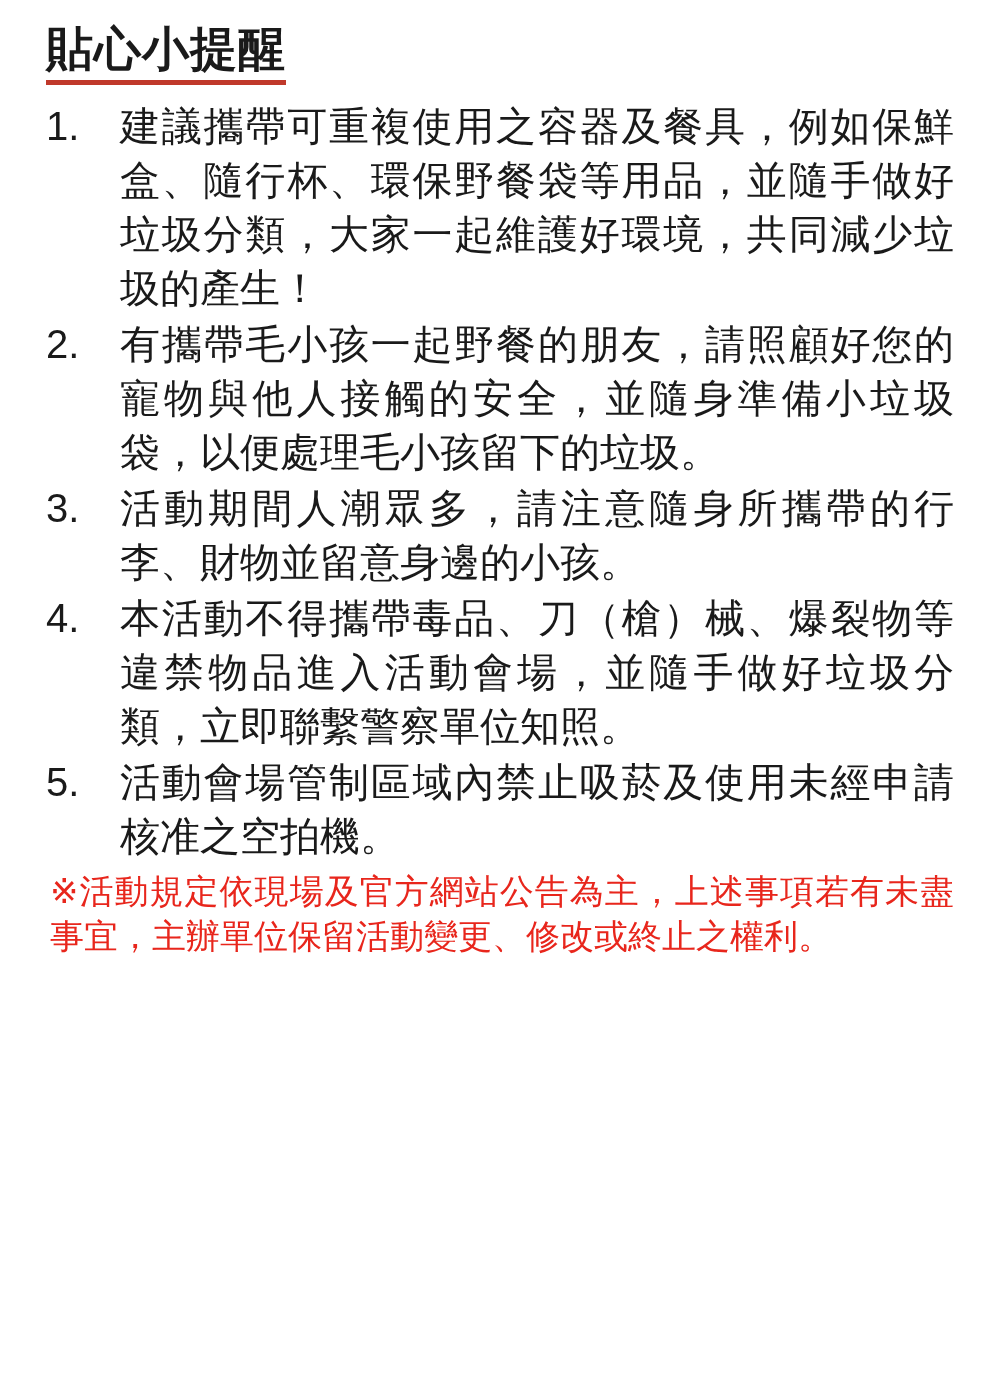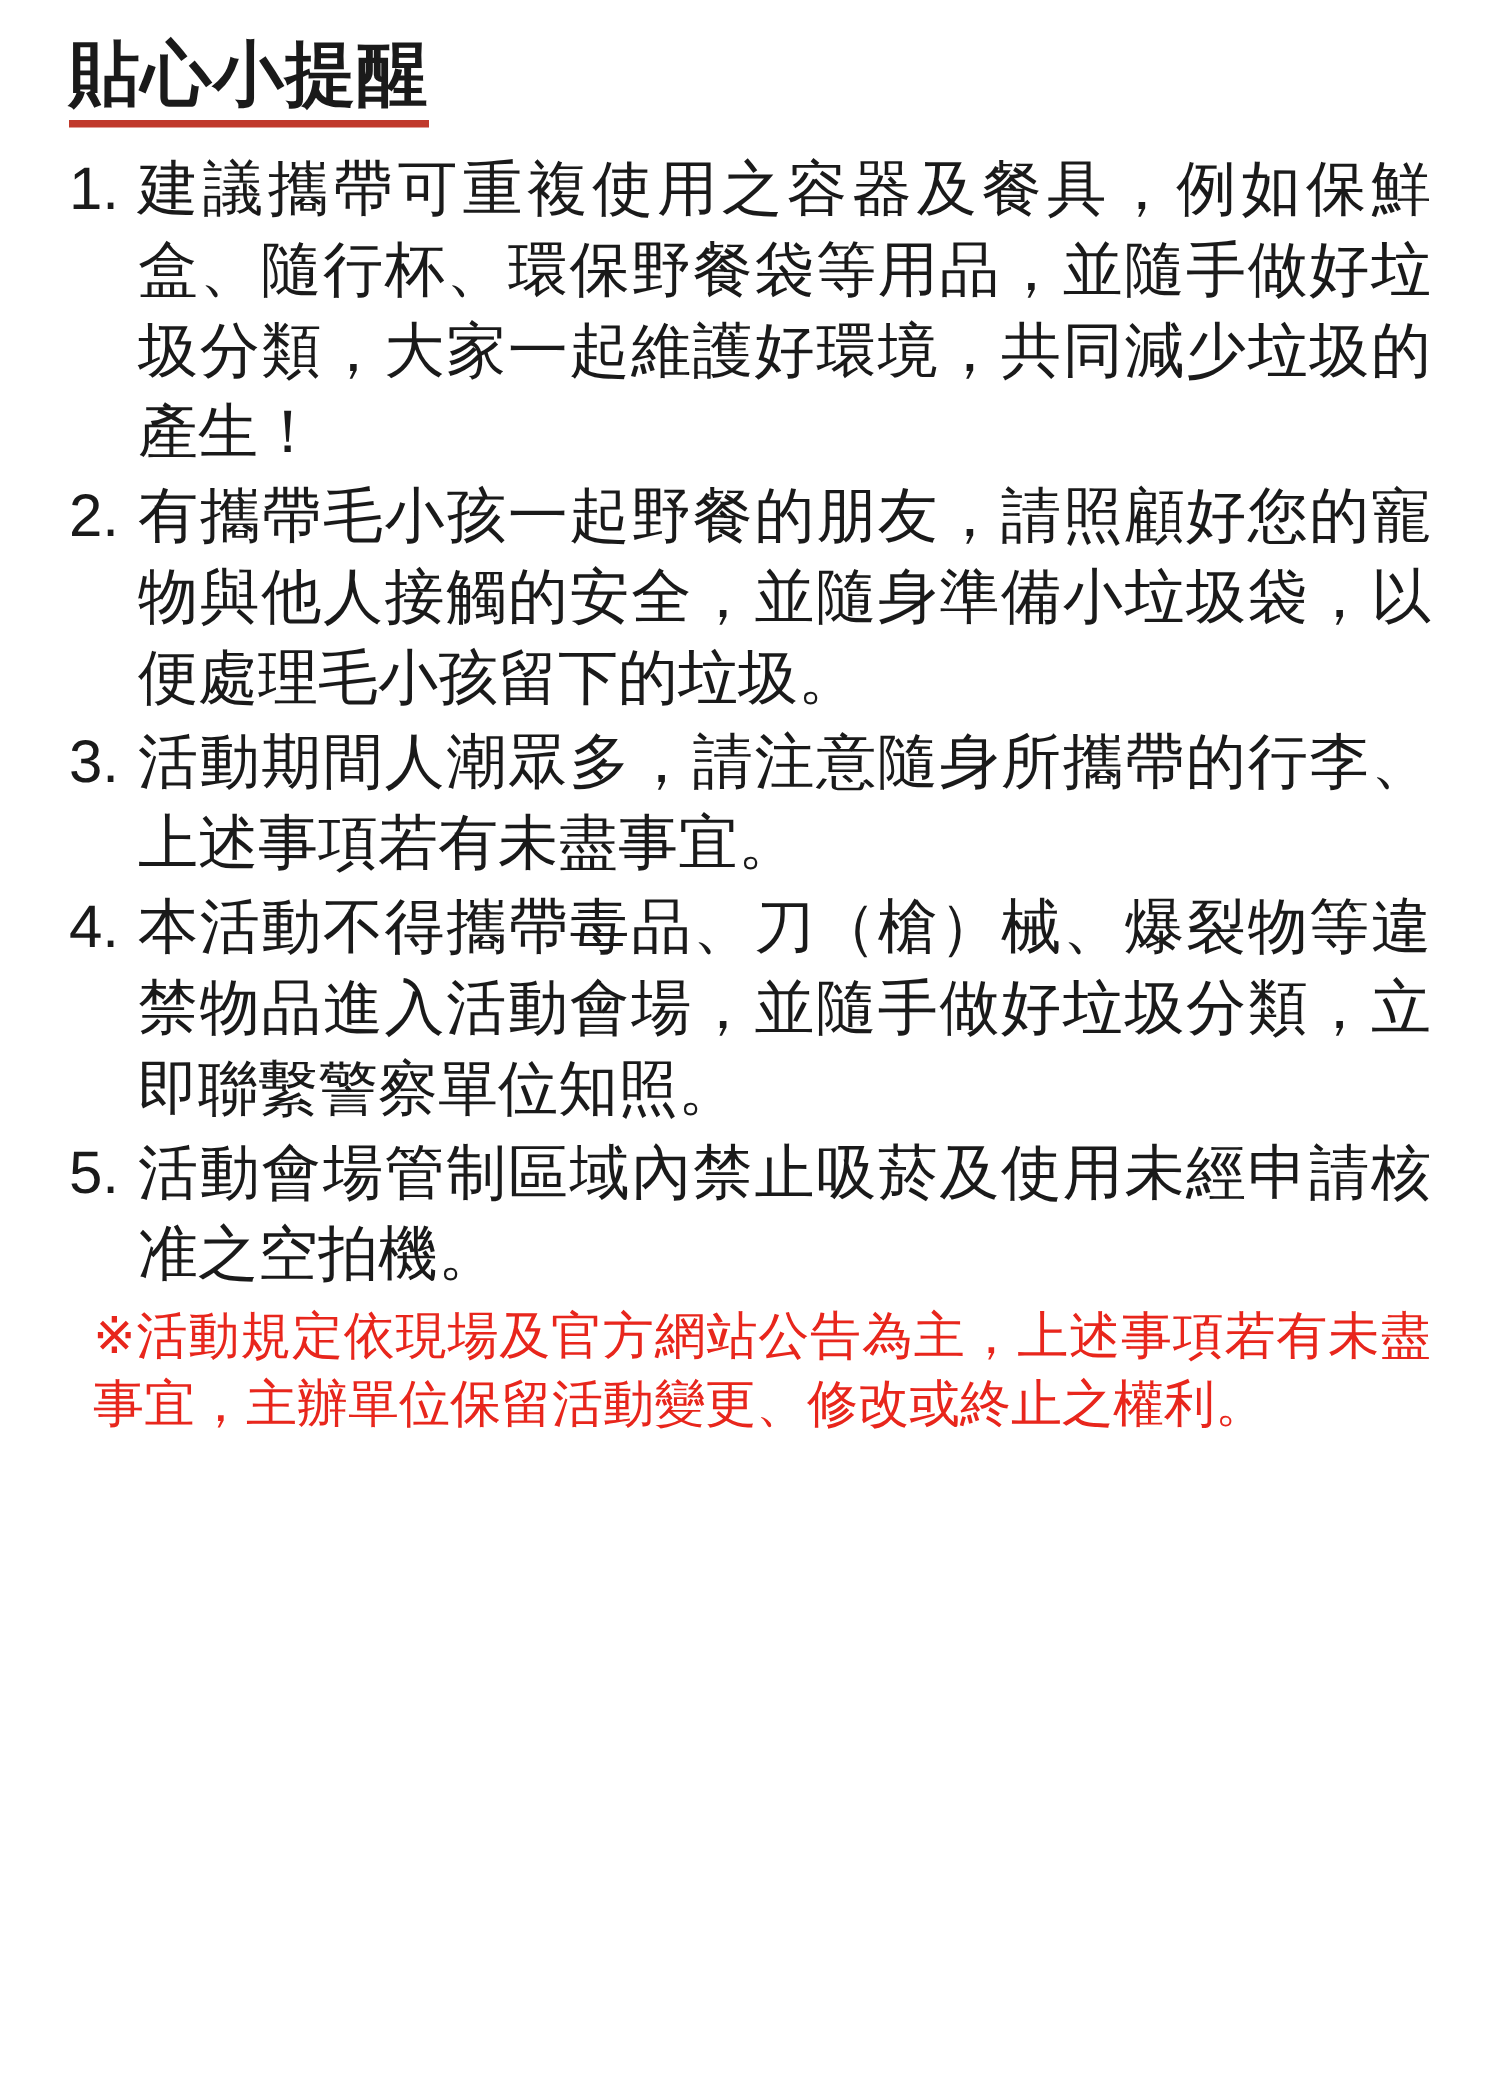--- a/index.html
+++ b/index.html
@@ -51,31 +51,32 @@
     width: 46px;
     font-size: 40px;
     line-height: 1.35;
   }
   .note-text {
     flex: 1 1 auto;
     text-align: justify;
     text-justify: inter-ideograph;
     font-size: 40px;
     line-height: 1.35;
+    margin-left: 28px;
   }
   .red-block {
     margin-top: 6px;
   }
   .red-note {
     color: #e8261c;
     font-size: 34px;
     line-height: 1.33;
     text-align: justify;
     text-justify: inter-ideograph;
-    margin: 0 0 2px 16px;
+    margin: 0 0 2px 4px;
     letter-spacing: 0px;
   }
 </style>
 </head>
 <body>
 
 <div class="page">
 
   <h1 class="title">貼心小提醒</h1>
 
@@ -83,21 +84,21 @@
     <li class="note-item">
       <span class="note-num">1.</span>
       <span class="note-text">建議攜帶可重複使用之容器及餐具，例如保鮮盒、隨行杯、環保野餐袋等用品，並隨手做好垃圾分類，大家一起維護好環境，共同減少垃圾的產生！</span>
     </li>
     <li class="note-item">
       <span class="note-num">2.</span>
       <span class="note-text">有攜帶毛小孩一起野餐的朋友，請照顧好您的寵物與他人接觸的安全，並隨身準備小垃圾袋，以便處理毛小孩留下的垃圾。</span>
     </li>
     <li class="note-item">
       <span class="note-num">3.</span>
-      <span class="note-text">活動期間人潮眾多，請注意隨身所攜帶的行李、上述事項若有未盡事宜。</span>
+      <span class="note-text">活動期間人潮眾多，請注意隨身所攜帶的行李、財物並留意身邊的小孩。</span>
     </li>
     <li class="note-item">
       <span class="note-num">4.</span>
       <span class="note-text">本活動不得攜帶毒品、刀（槍）械、爆裂物等違禁物品進入活動會場，並隨手做好垃圾分類，立即聯繫警察單位知照。</span>
     </li>
     <li class="note-item">
       <span class="note-num">5.</span>
       <span class="note-text">活動會場管制區域內禁止吸菸及使用未經申請核准之空拍機。</span>
     </li>
   </ul>

